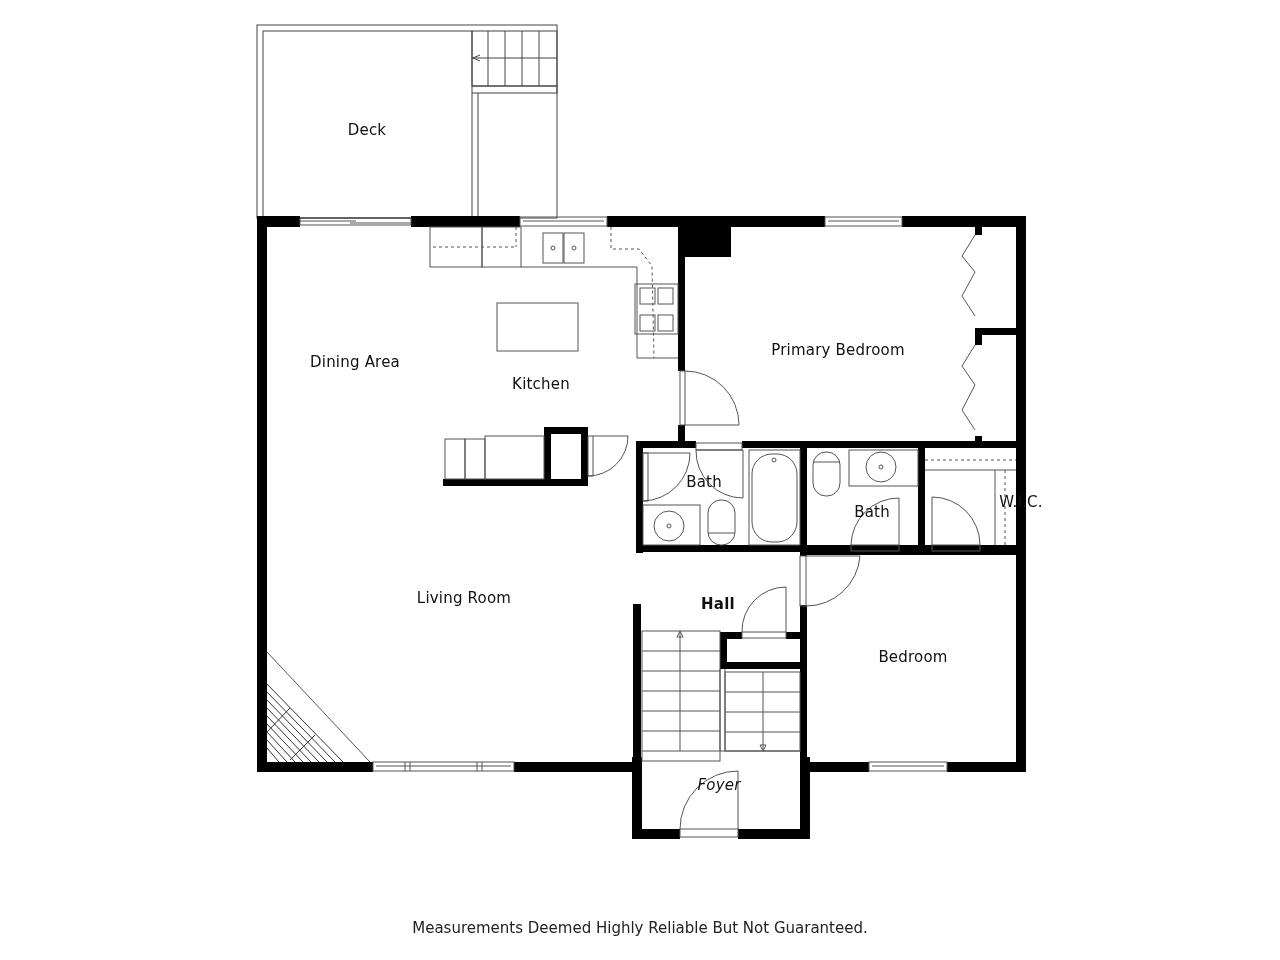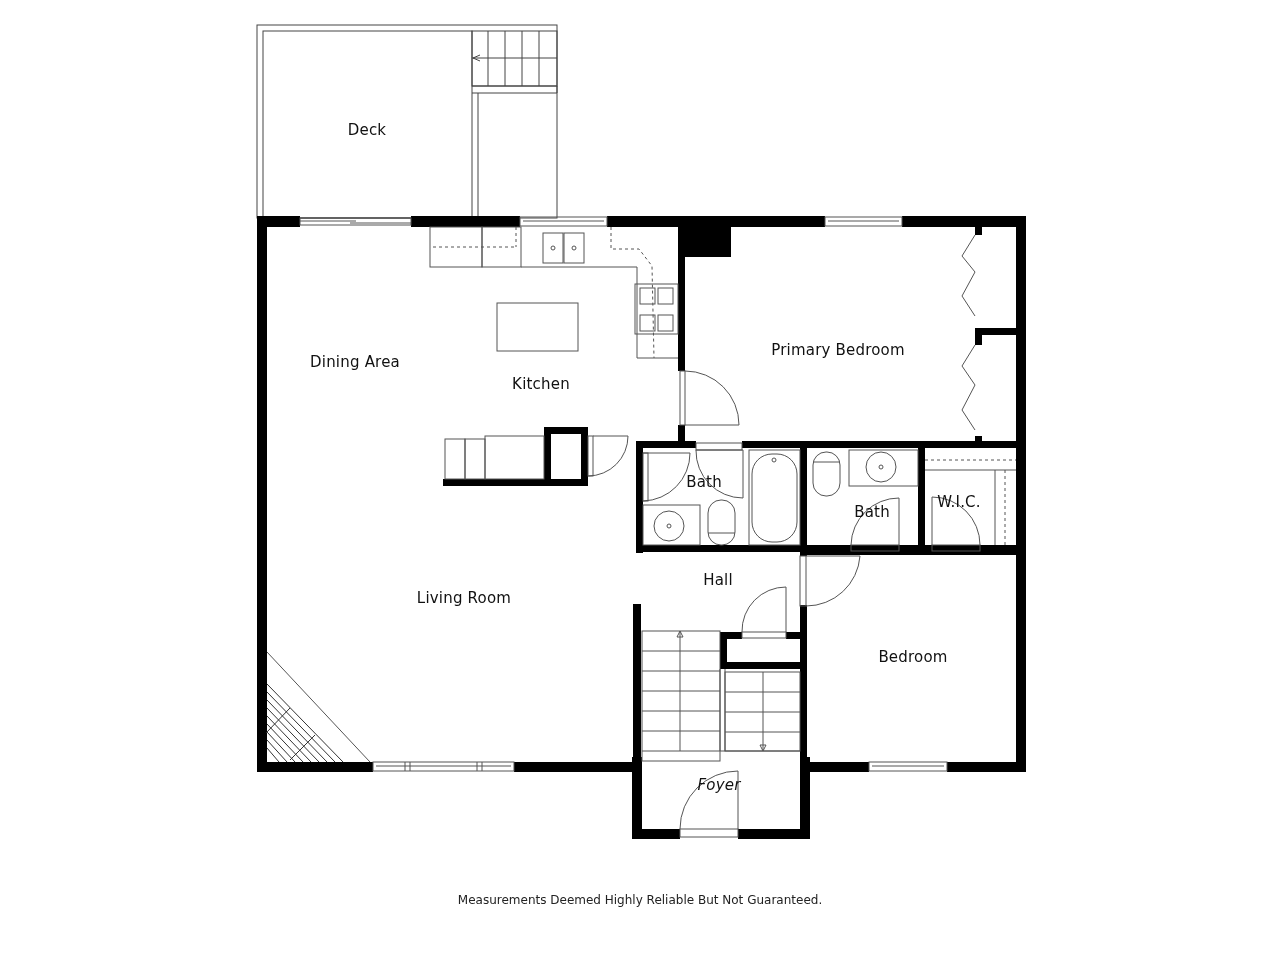--- a/index.html
+++ b/index.html
@@ -1,19 +1,19 @@
 <!DOCTYPE html>
 <html><head>
 <meta charset="utf-8">
 <style>
   html, body { margin:0; padding:0; background:#ffffff; }
   body { width:1280px; height:960px; position:relative; overflow:hidden; font-family:"DejaVu Sans", sans-serif; }
   #plan { position:absolute; left:0; top:0; }
   .lbl { position:absolute; font-size:15px; color:#111; white-space:nowrap; transform:translate(-50%,-50%); letter-spacing:0.2px; }
-  .footer { position:absolute; left:640px; top:900px; transform:translate(-50%,-50%); font-size:12px; color:#222; white-space:nowrap; }
+  .footer { position:absolute; left:640px; top:928px; transform:translate(-50%,-50%); font-size:15px; color:#222; white-space:nowrap; }
 </style>
 </head>
 <body>
 
 <svg id="plan" width="1280" height="960" viewBox="0 0 1280 960" xmlns="http://www.w3.org/2000/svg">
   <g fill="none" stroke="#444" stroke-width="1">
 
     <g>
       <rect x="257" y="25" width="300" height="193"></rect>
       <rect x="263" y="31" width="209" height="187"></rect>
@@ -215,19 +215,19 @@
     </g>
   </g>
 </svg>
 
 <div class="lbl" style="left:367px;top:130px;">Deck</div>
 <div class="lbl" style="left:355px;top:362px;">Dining Area</div>
 <div class="lbl" style="left:541px;top:384px;">Kitchen</div>
 <div class="lbl" style="left:830px;top:350px;margin-left:8px;">Primary Bedroom</div>
 <div class="lbl" style="left:704px;top:482px;">Bath</div>
 <div class="lbl" style="left:872px;top:512px;">Bath</div>
-<div class="lbl" style="left:959px;top:502px;">W.I.C.</div>
-<div class="lbl" style="left:718px;top:580px;">Hall</div>
+<div class="lbl" style="left:1021px;top:502px;">W.I.C.</div>
+<div class="lbl" style="left:718px;top:604px;font-weight:bold;">Hall</div>
 <div class="lbl" style="left:464px;top:598px;">Living Room</div>
 <div class="lbl" style="left:913px;top:657px;text-align:center;">Bedroom</div>
 <div class="lbl" style="left:719px;top:785px;font-style:italic;">Foyer</div>
 
 <div class="footer">Measurements Deemed Highly Reliable But Not Guaranteed.</div>
 
 </body></html>

